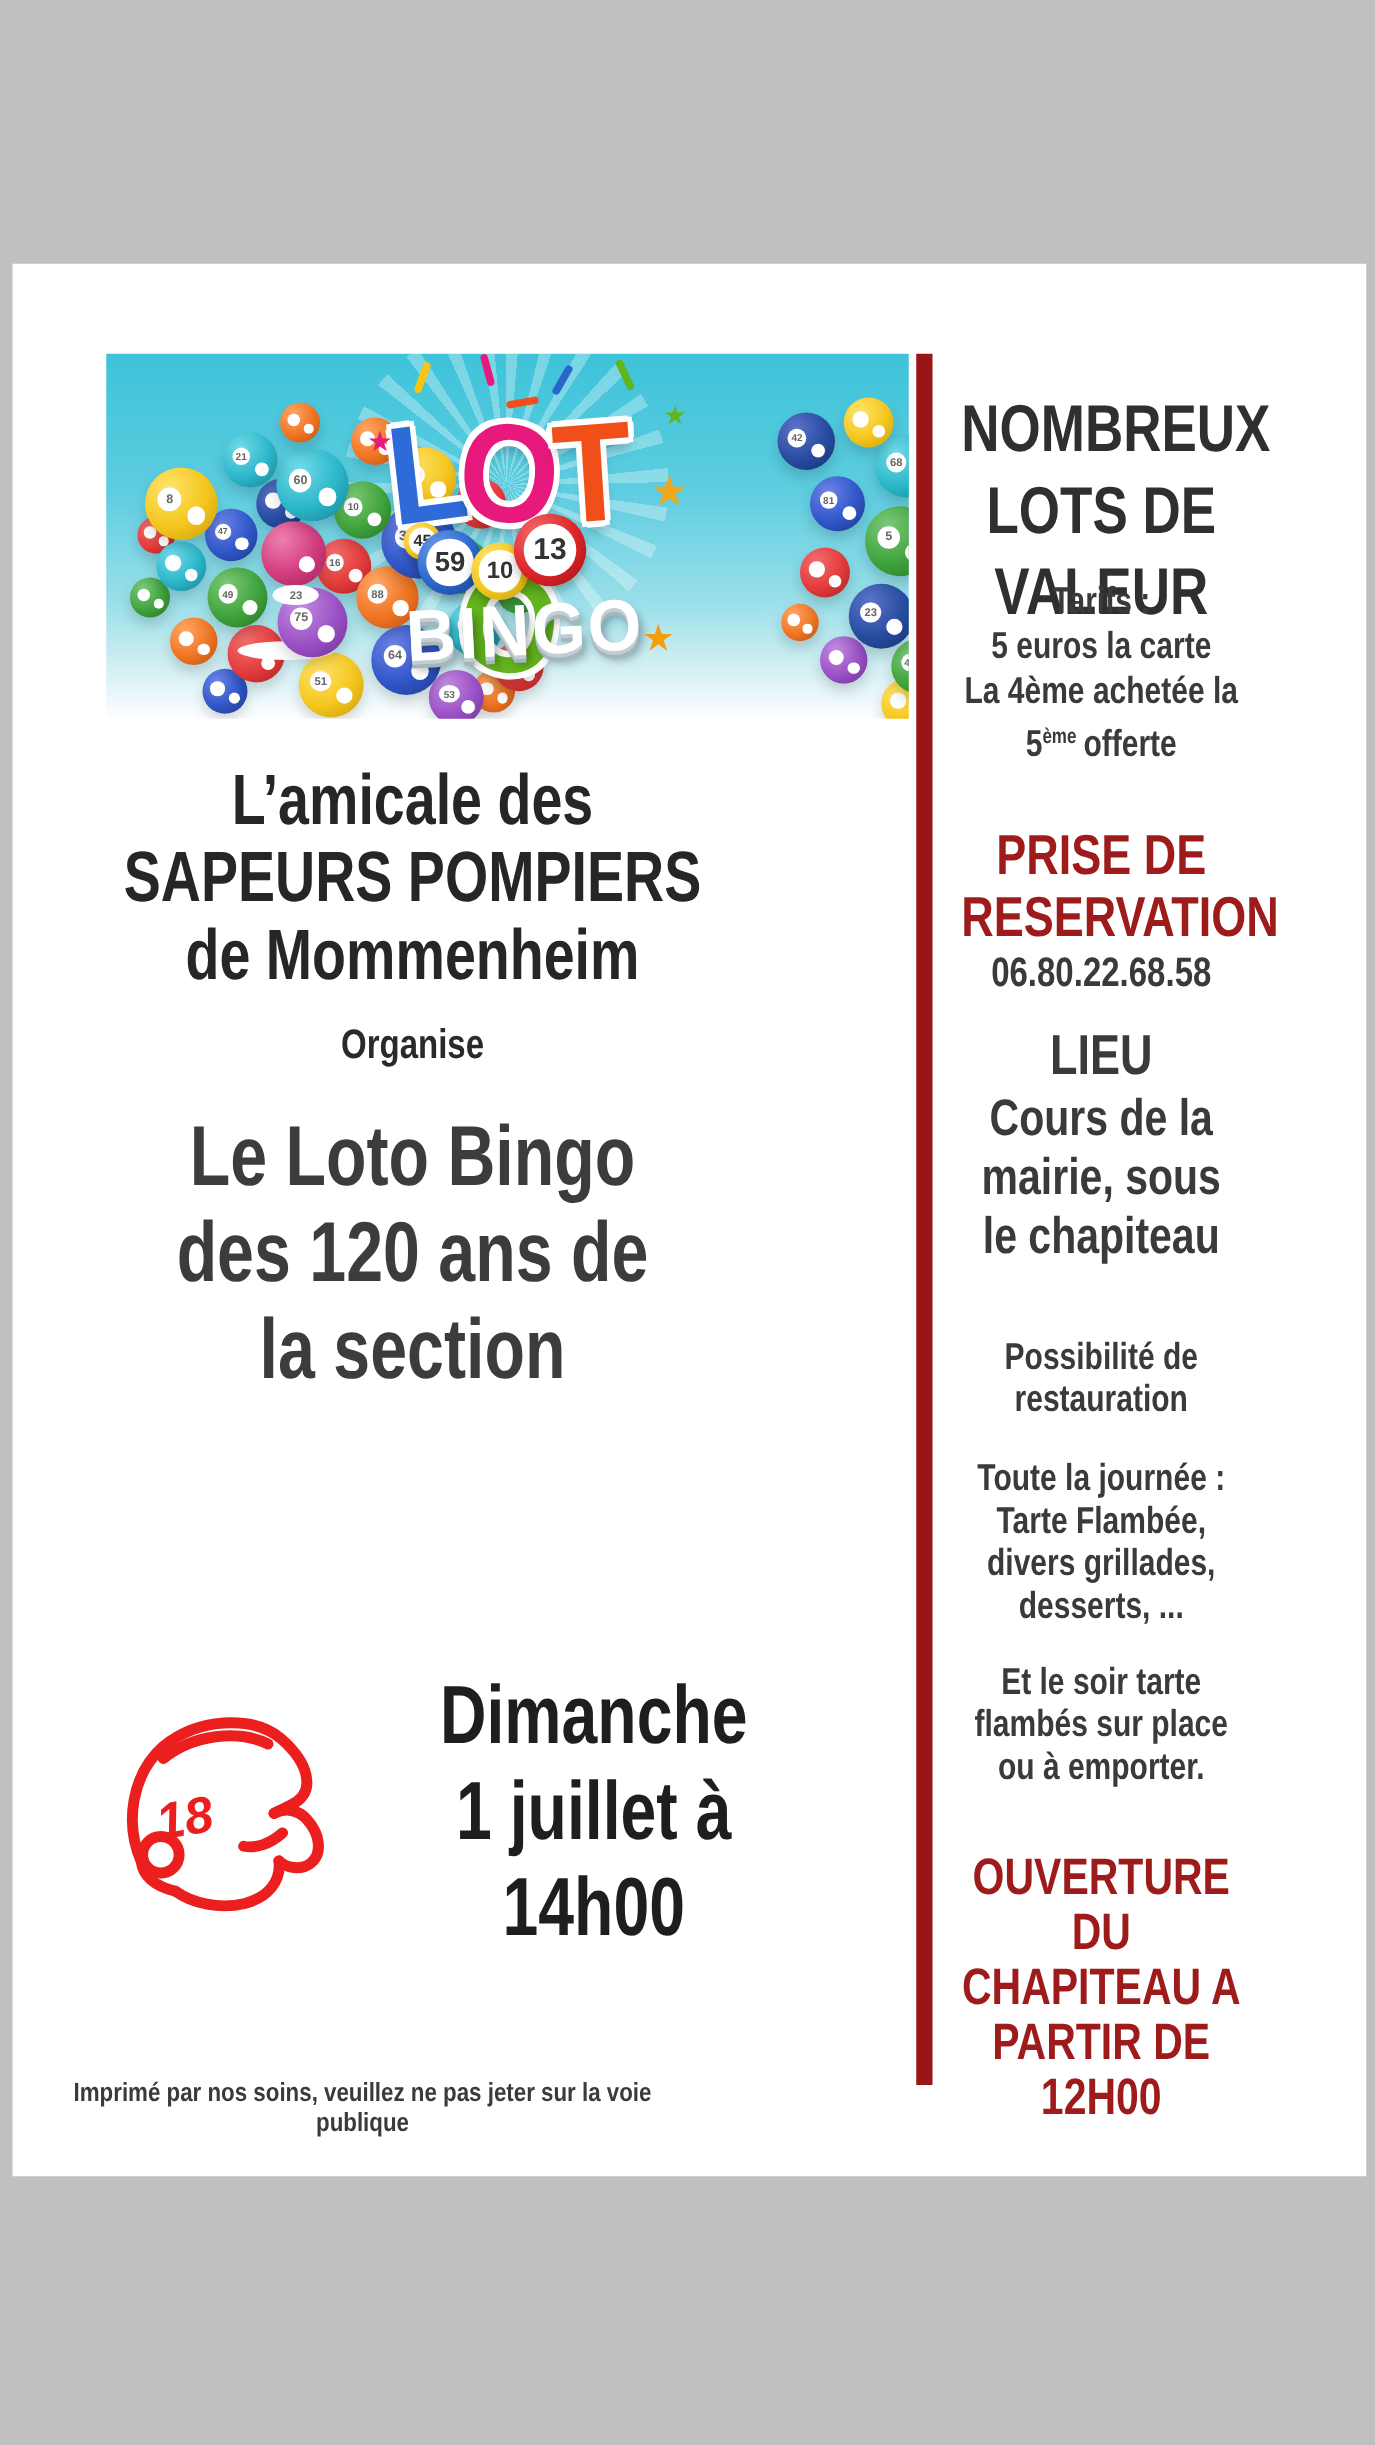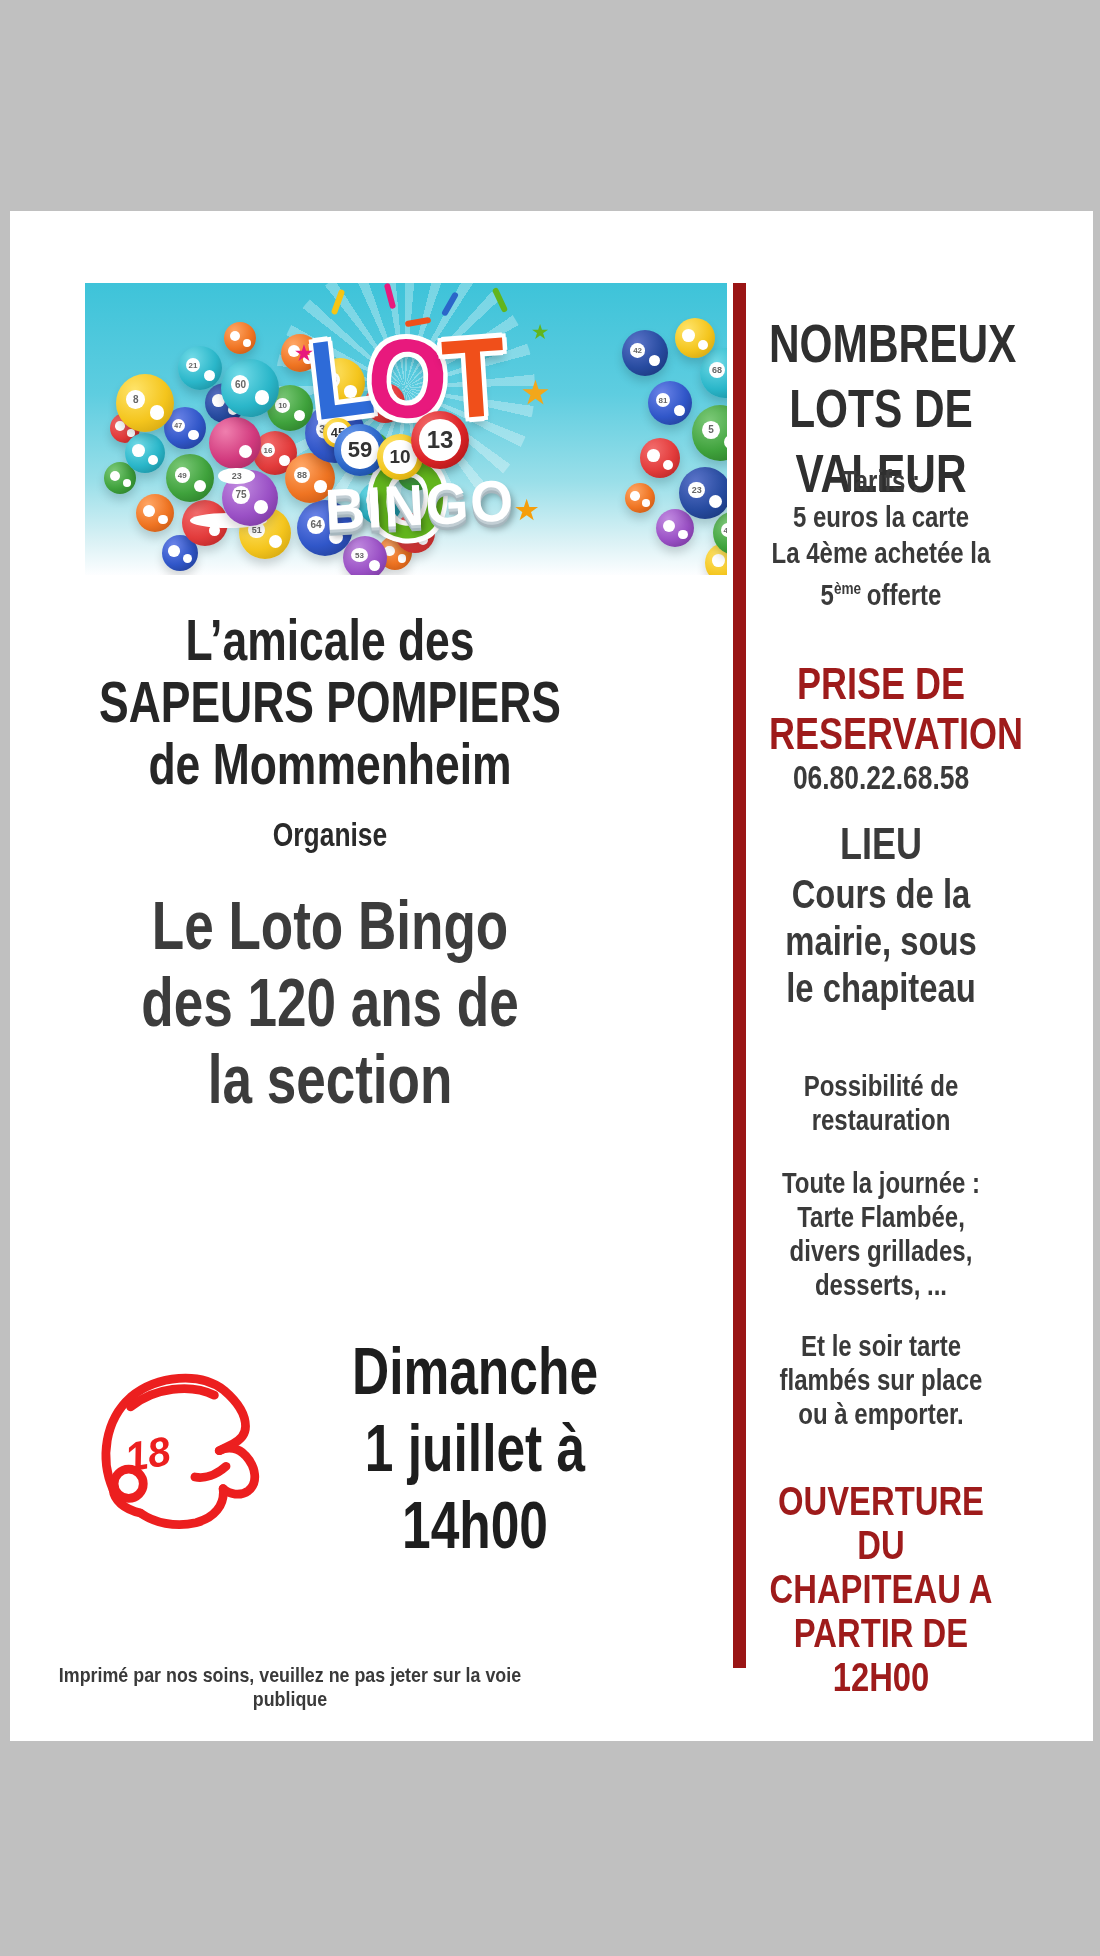--- a/index.html
+++ b/index.html
@@ -171,21 +171,21 @@
         <span class="dot" style="left: 58%; top: 54%; width: 9px; height: 9px; font-size: 5px;"></span>
       </div>
       <div class="ball" style="left: 273px; top: 198px; width: 44px; height: 44px; background: radial-gradient(circle at 32% 28%, rgb(114, 219, 232), rgb(42, 182, 201) 55%, rgb(23, 128, 143) 100%);">
         <span class="dot" style="left: 18%; top: 28%; width: 14.08px; height: 14.08px; font-size: 8px;">54</span>
         <span class="dot" style="left: 58%; top: 54%; width: 11px; height: 11px; font-size: 6px;"></span>
       </div>
       <div class="ball" style="left: 212px; top: 217px; width: 56px; height: 56px; background: radial-gradient(circle at 32% 28%, rgb(107, 132, 232), rgb(48, 86, 200) 55%, rgb(29, 54, 132) 100%);">
         <span class="dot" style="left: 18%; top: 28%; width: 17.92px; height: 17.92px; font-size: 10px;">64</span>
         <span class="dot" style="left: 58%; top: 54%; width: 14px; height: 14px; font-size: 8px;"></span>
       </div>
-      <div class="ball" style="left: 154px; top: 224px; width: 52px; height: 52px; background: radial-gradient(circle at 32% 28%, rgb(255, 228, 106), rgb(244, 197, 29) 55%, rgb(197, 154, 14) 100%);">
+      <div class="ball" style="left: 154px; top: 239px; width: 52px; height: 52px; background: radial-gradient(circle at 32% 28%, rgb(255, 228, 106), rgb(244, 197, 29) 55%, rgb(197, 154, 14) 100%);">
         <span class="dot" style="left: 18%; top: 28%; width: 16.64px; height: 16.64px; font-size: 9px;">51</span>
         <span class="dot" style="left: 58%; top: 54%; width: 13px; height: 13px; font-size: 7px;"></span>
       </div>
       <div class="ball" style="left: 97px; top: 217px; width: 46px; height: 46px; background: radial-gradient(circle at 32% 28%, rgb(243, 109, 109), rgb(226, 59, 59) 55%, rgb(169, 31, 31) 100%);">
         <span class="dot" style="left: 18%; top: 28%; width: 35px; height: 14.72px; font-size: 8px; padding-left: 42px;">38</span>
         <span class="dot" style="left: 58%; top: 54%; width: 11.5px; height: 11.5px; font-size: 6px;"></span>
       </div>
       <div class="ball" style="left: 280px; top: 100px; width: 40px; height: 40px; background: radial-gradient(circle at 32% 28%, rgb(243, 109, 109), rgb(226, 59, 59) 55%, rgb(169, 31, 31) 100%);">
         <span class="dot" style="left: 18%; top: 28%; width: 12.8px; height: 12.8px; font-size: 7px;"></span>
         <span class="dot" style="left: 58%; top: 54%; width: 10px; height: 10px; font-size: 6px;"></span>

